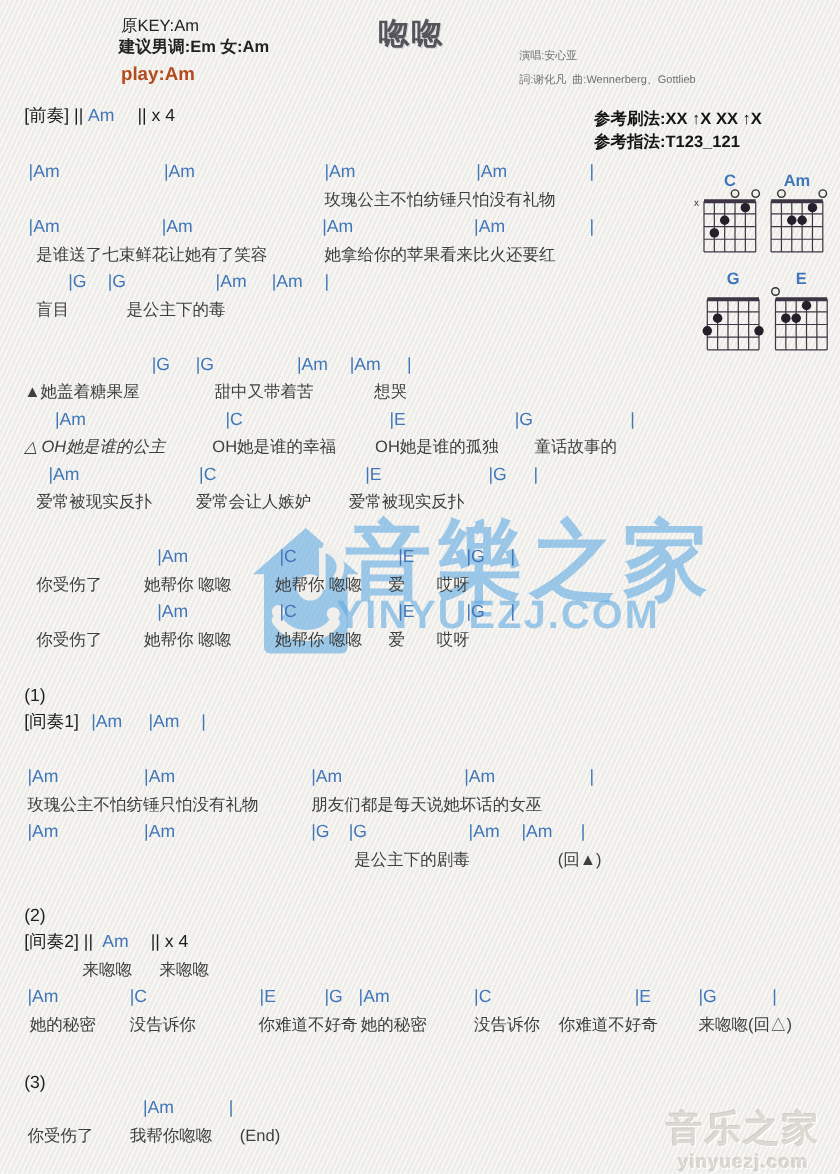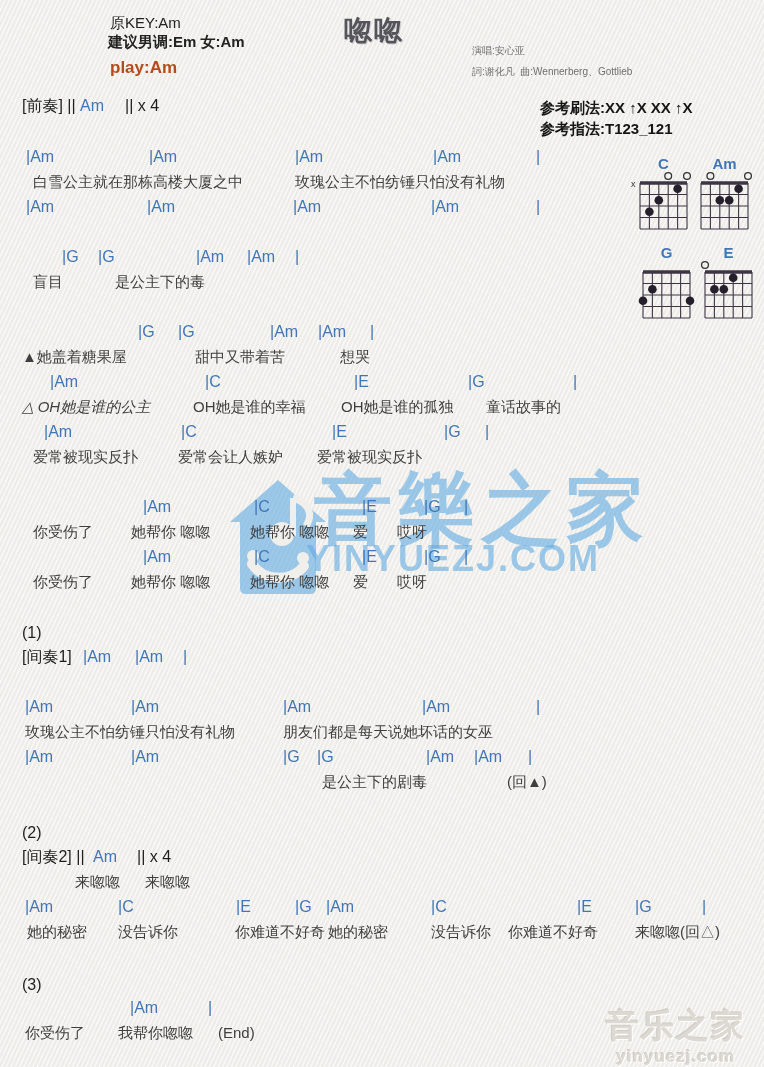--- a/index.html
+++ b/index.html
@@ -84,29 +84,32 @@
         <span class="k-b" style="left: 125px;">|| x 4</span>
       </div>
       <div class="line" style="top: 147px;">
         <span class="k-c" style="left: 26px;">|Am</span>
         <span class="k-c" style="left: 149px;">|Am</span>
         <span class="k-c" style="left: 295px;">|Am</span>
         <span class="k-c" style="left: 433px;">|Am</span>
         <span class="k-c" style="left: 536px;">|</span>
       </div>
       <div class="line" style="top: 172px;">
-        <span class="k-t" style="left: 33px;">白雪公主就在那栋高楼大厦之中</span>
         <span class="k-t" style="left: 295px;">玫瑰公主不怕纺锤只怕没有礼物</span>
       </div>
       <div class="line" style="top: 197px;">
         <span class="k-c" style="left: 26px;">|Am</span>
         <span class="k-c" style="left: 147px;">|Am</span>
         <span class="k-c" style="left: 293px;">|Am</span>
         <span class="k-c" style="left: 431px;">|Am</span>
         <span class="k-c" style="left: 536px;">|</span>
+      </div>
+      <div class="line" style="top: 222px;">
+        <span class="k-t" style="left: 33px;">是谁送了七束鲜花让她有了笑容</span>
+        <span class="k-t" style="left: 295px;">她拿给你的苹果看来比火还要红</span>
       </div>
       <div class="line" style="top: 247px;">
         <span class="k-c" style="left: 62px;">|G</span>
         <span class="k-c" style="left: 98px;">|G</span>
         <span class="k-c" style="left: 196px;">|Am</span>
         <span class="k-c" style="left: 247px;">|Am</span>
         <span class="k-c" style="left: 295px;">|</span>
       </div>
       <div class="line" style="top: 272px;">
         <span class="k-t" style="left: 33px;">盲目</span>

